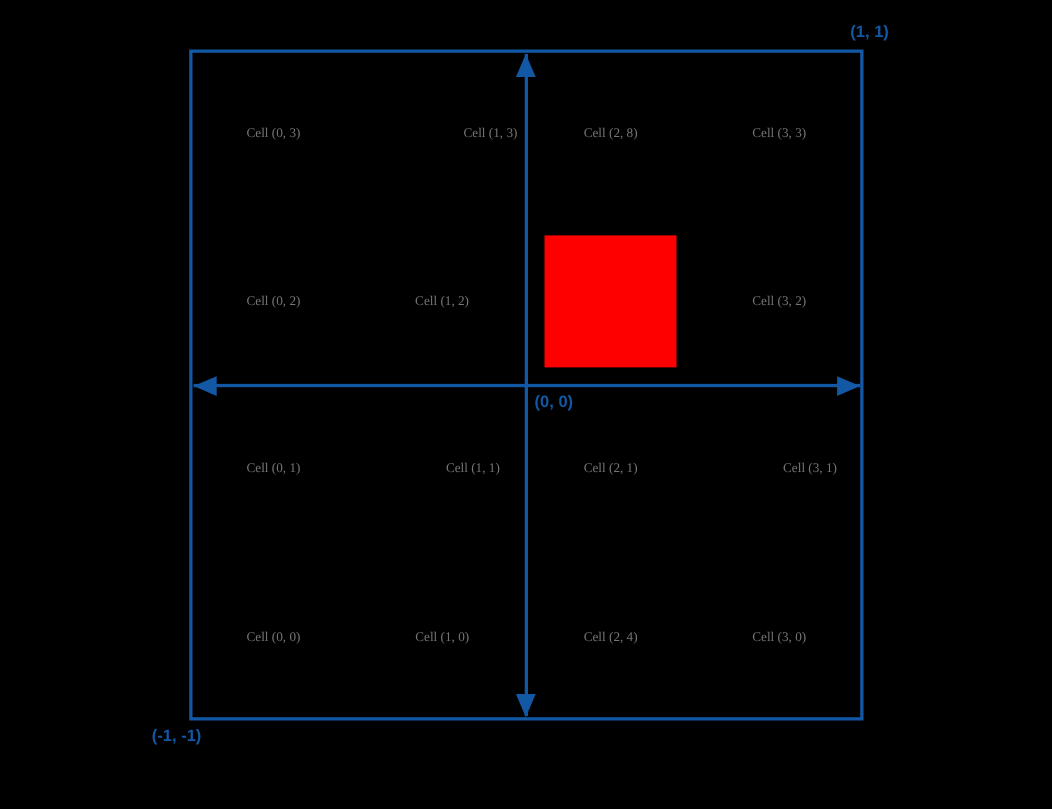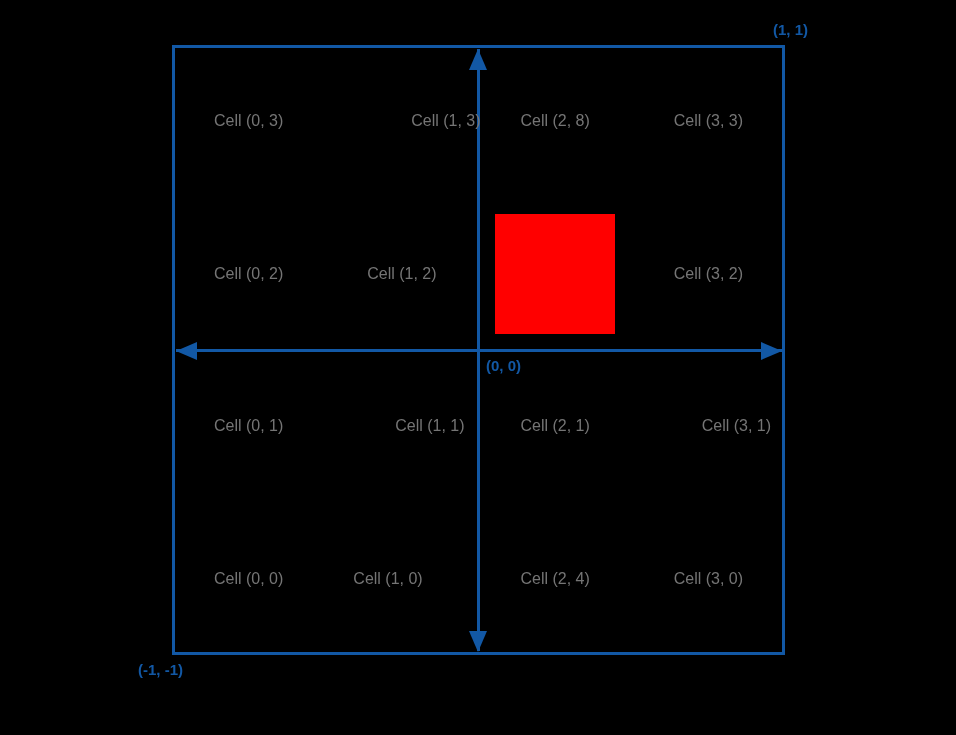--- a/index.html
+++ b/index.html
@@ -76,22 +76,23 @@
     left: 469px;
     top: 631px;
     border-left: 9px solid transparent;
     border-right: 9px solid transparent;
     border-top: 21px solid var(--axis);
   }
   .cell-label {
     position: absolute;
     transform: translate(-50%, -50%);
     color: var(--cell-text);
-    font-size: 16px;
+    font-size: 12px;
     white-space: nowrap;
+    font-family: Liberation Serif, serif;
   }
   .corner-label {
     position: absolute;
     color: var(--axis);
     font-size: 15px;
     font-weight: 600;
     white-space: nowrap;
   }
   #corner-top-right { left: 773px; top: 21px; }
   #corner-bottom-left { left: 138px; top: 661px; }
@@ -132,16 +133,16 @@
     <div class="cell-label" style="left: 555.125px; top: 121.25px;">Cell (2, 8)</div>
     <div class="cell-label" style="left: 708.375px; top: 121.25px;">Cell (3, 3)</div>
     <div class="cell-label" style="left: 248.625px; top: 273.75px;">Cell (0, 2)</div>
     <div class="cell-label" style="left: 401.875px; top: 273.75px;">Cell (1, 2)</div>
     <div class="cell-label" style="left: 708.375px; top: 273.75px;">Cell (3, 2)</div>
     <div class="cell-label" style="left: 248.625px; top: 426.25px;">Cell (0, 1)</div>
     <div class="cell-label" style="left: 401.875px; top: 426.25px; margin-left: 28px;">Cell (1, 1)</div>
     <div class="cell-label" style="left: 555.125px; top: 426.25px;">Cell (2, 1)</div>
     <div class="cell-label" style="left: 708.375px; top: 426.25px; margin-left: 28px;">Cell (3, 1)</div>
     <div class="cell-label" style="left: 248.625px; top: 578.75px;">Cell (0, 0)</div>
-    <div class="cell-label" style="left: 388px; top: 578.75px;">Cell (1, 0)</div>
+    <div class="cell-label" style="left: 402px; top: 578.75px;">Cell (1, 0)</div>
     <div class="cell-label" style="left: 555.125px; top: 578.75px;">Cell (2, 4)</div>
     <div class="cell-label" style="left: 708.375px; top: 578.75px;">Cell (3, 0)</div>
   </div>
 
 </body></html>

